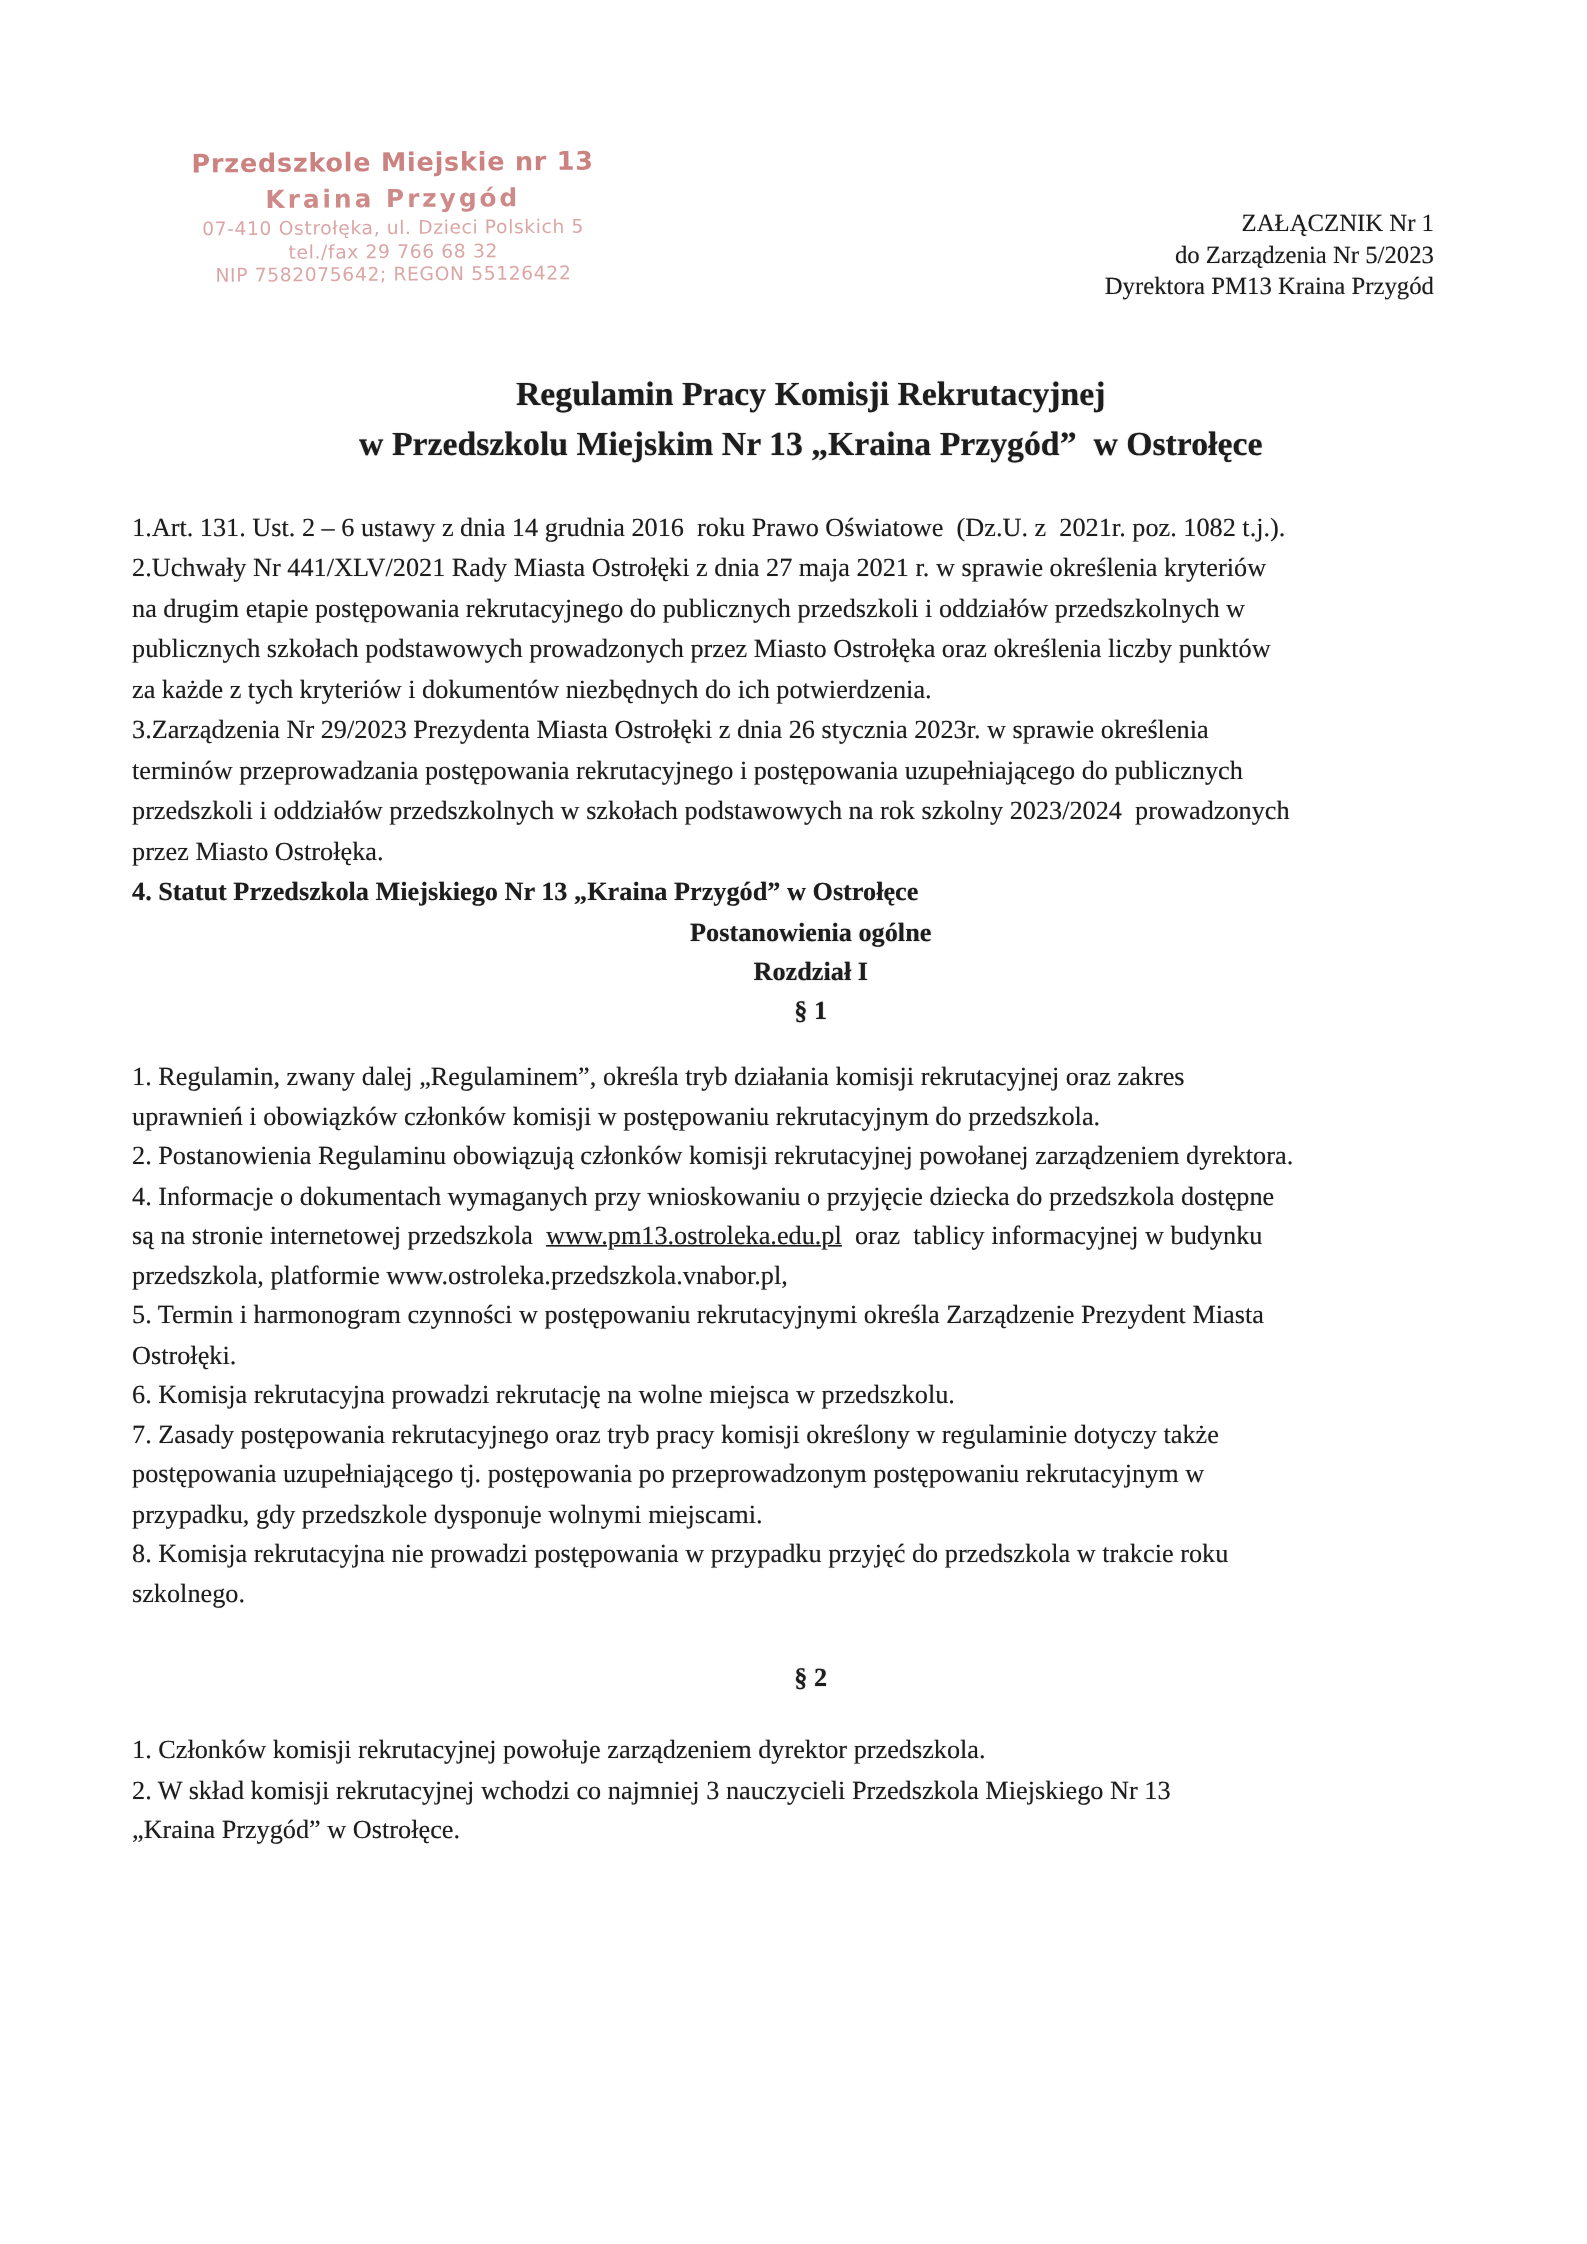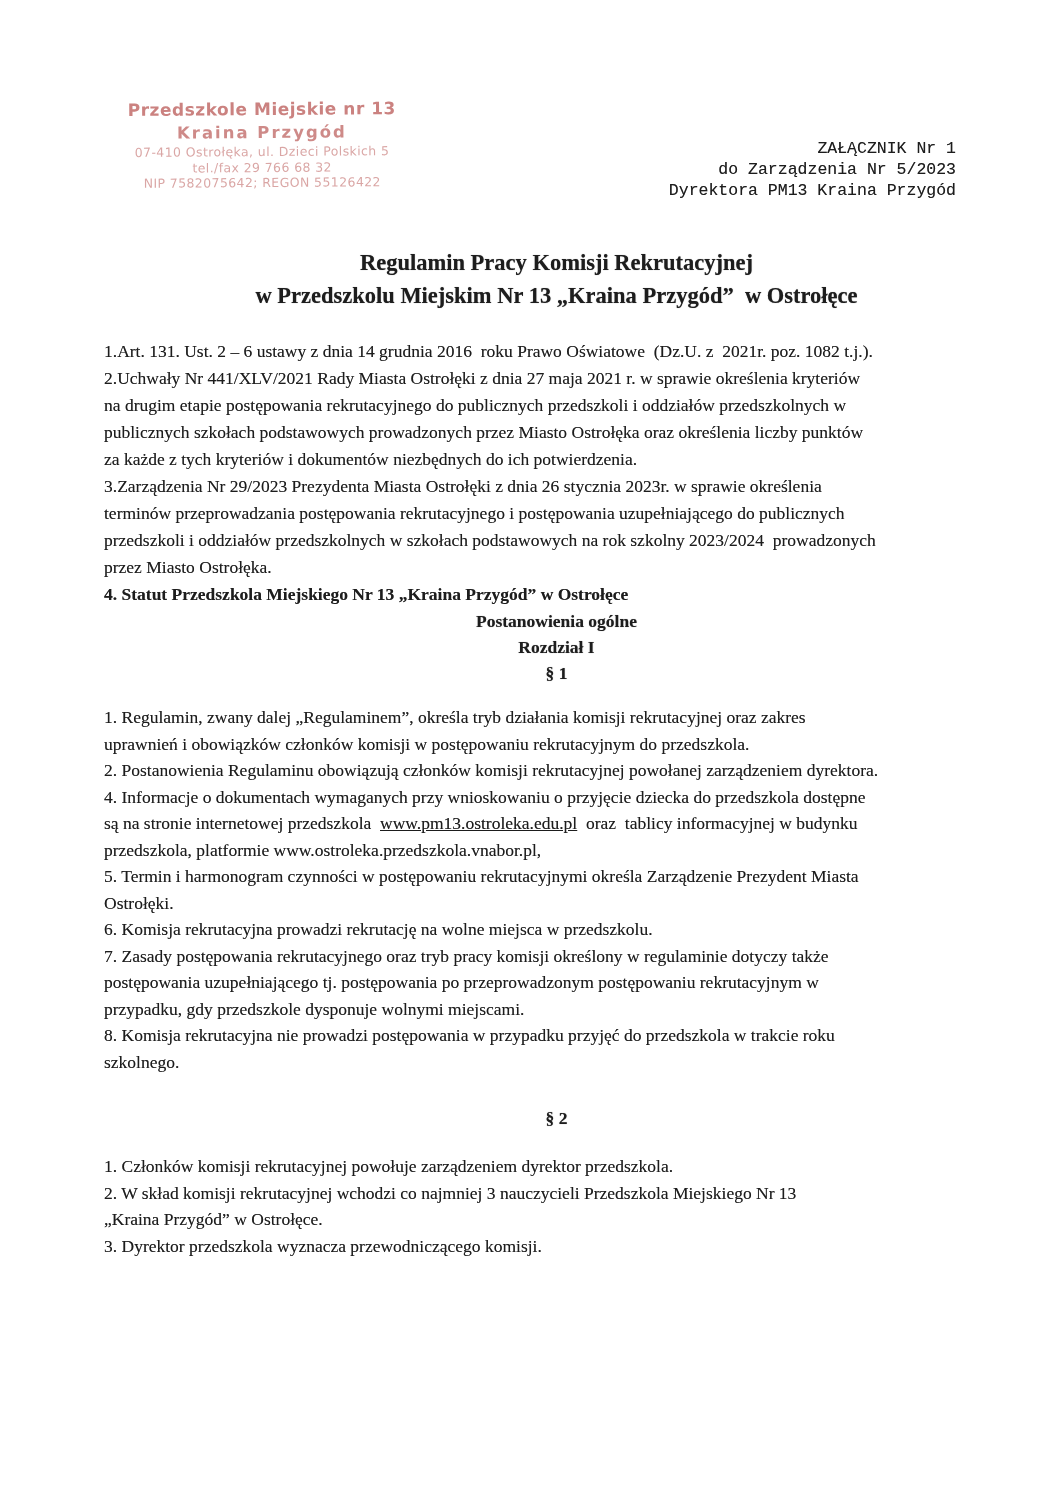--- a/index.html
+++ b/index.html
@@ -30,28 +30,27 @@
 
   
   .attachment {
     position: absolute;
     top: 138px;
     right: 102px;
     text-align: right;
     font-size: 16.5px;
     line-height: 21px;
     text-shadow: 0 0 0.6px rgba(0,0,0,0.45);
-    font-family: Liberation Mono, monospace;
   }
 
   
   .content {
     position: absolute;
     top: 246px;
-    left: 104px;
+    left: 88px;
     width: 905px;
     text-shadow: 0 0 0.6px rgba(0,0,0,0.45);
   }
   .content p { margin: 0; }
   .pre { white-space: pre-wrap; }
 
   .title {
     text-align: center;
     font-weight: bold;
     font-size: 22.5px;
@@ -148,17 +147,16 @@
       <p class="pre">8. Komisja rekrutacyjna nie prowadzi postępowania w przypadku przyjęć do przedszkola w trakcie roku
 szkolnego.</p>
     </div>
 
     <div class="section-mark">§ 2</div>
 
     <div class="list">
       <p class="pre">1. Członków komisji rekrutacyjnej powołuje zarządzeniem dyrektor przedszkola.</p>
       <p class="pre">2. W skład komisji rekrutacyjnej wchodzi co najmniej 3 nauczycieli Przedszkola Miejskiego Nr 13
 „Kraina Przygód” w Ostrołęce.</p>
-      <p class="pre">3. Dyrektor przedszkola wyznacza przewodniczącego komisji.</p>
     </div>
 
   </div>
 </div>
 
 </body></html>

